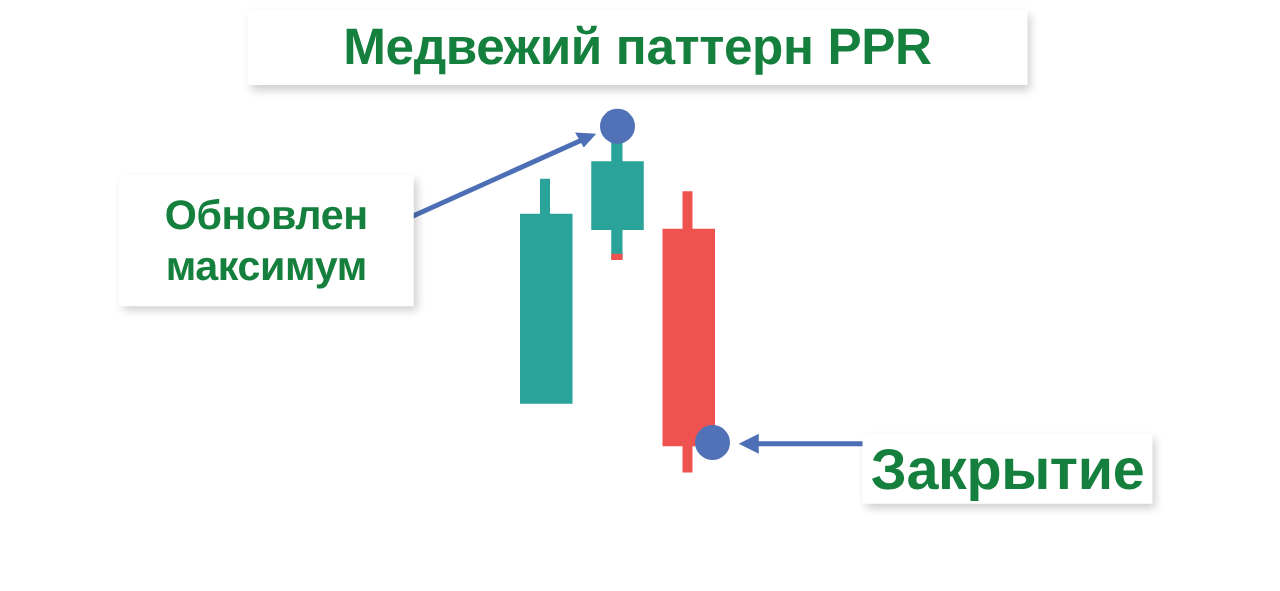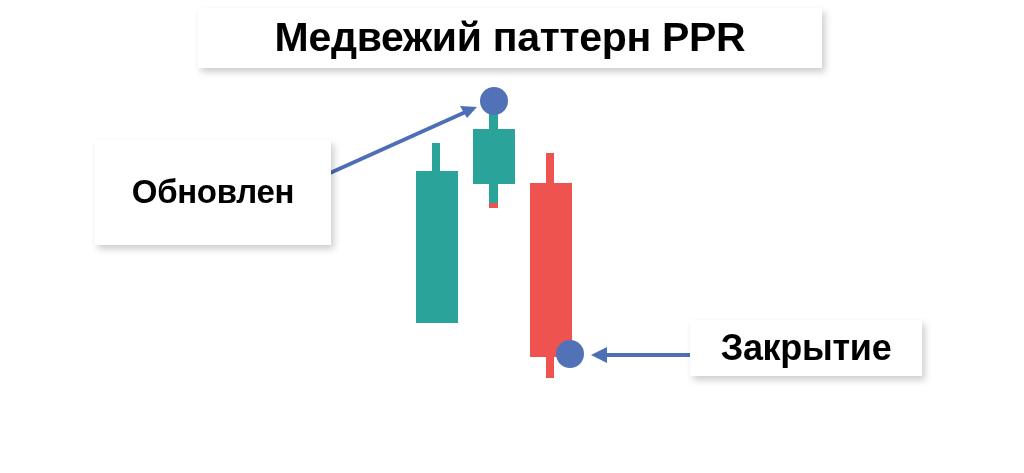--- a/index.html
+++ b/index.html
@@ -20,21 +20,21 @@
 
   
   .label-box {
     position: absolute;
     background: #ffffff;
     box-shadow: 3px 4px 7px rgba(0,0,0,0.20);
     display: flex;
     flex-direction: column;
     align-items: center;
     justify-content: center;
-    color: #000000;
+    color: #15803d;
     font-weight: bold;
     letter-spacing: -0.3px;
     box-sizing: border-box;
     z-index: 6;
   }
 
   #title-box {
     left: 198px;
     top: 8px;
     width: 624px;
@@ -47,24 +47,24 @@
     left: 95px;
     top: 140px;
     width: 236px;
     height: 105px;
     font-size: 33px;
     line-height: 1.22;
   }
 
   #right-label-box {
     left: 690px;
-    top: 320px;
+    top: 347px;
     width: 232px;
     height: 56px;
-    font-size: 36px;
+    font-size: 46px;
     line-height: 1.1;
   }
 
   .label-line { display: block; white-space: nowrap; }
 
   
   #chart-svg {
     position: absolute;
     left: 0;
     top: 0;
@@ -144,20 +144,21 @@
       <path d="M 591 355 L 607 347 L 607 363 Z" fill="#4c6fb5"></path>
     </g>
   </svg>
 
   <div id="title-box" class="label-box">
     <span class="label-line">Медвежий паттерн PPR</span>
   </div>
 
   <div id="left-label-box" class="label-box">
     <span class="label-line">Обновлен</span>
+    <span class="label-line">максимум</span>
   </div>
 
   <div id="right-label-box" class="label-box">
     <span class="label-line">Закрытие</span>
   </div>
 
 
 </div>
 
 </body></html>

